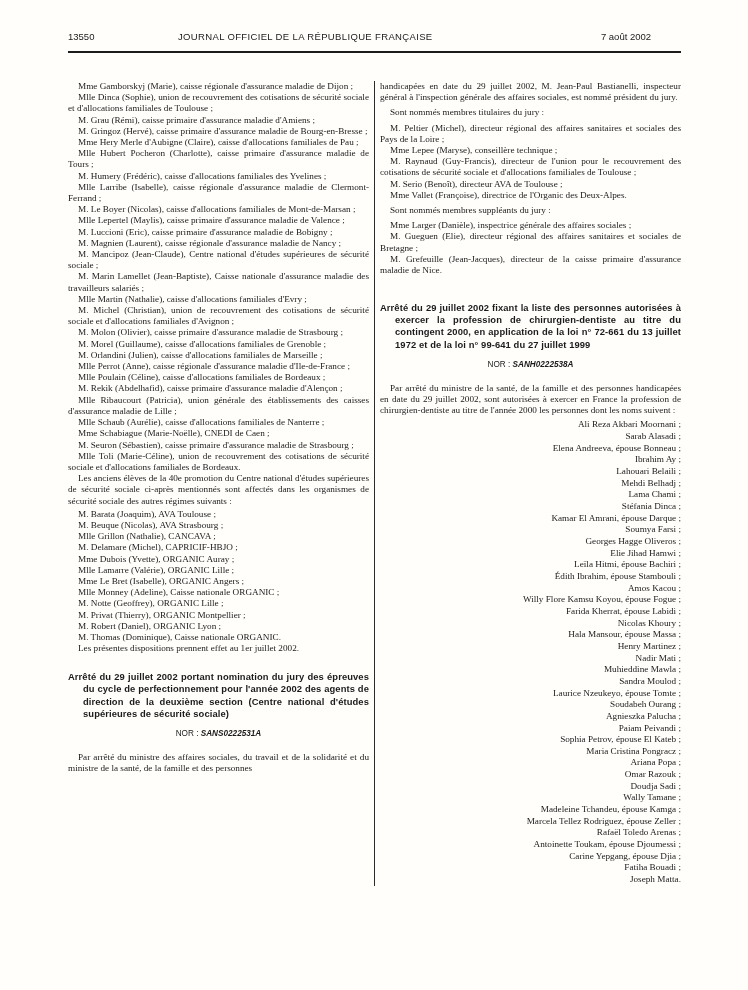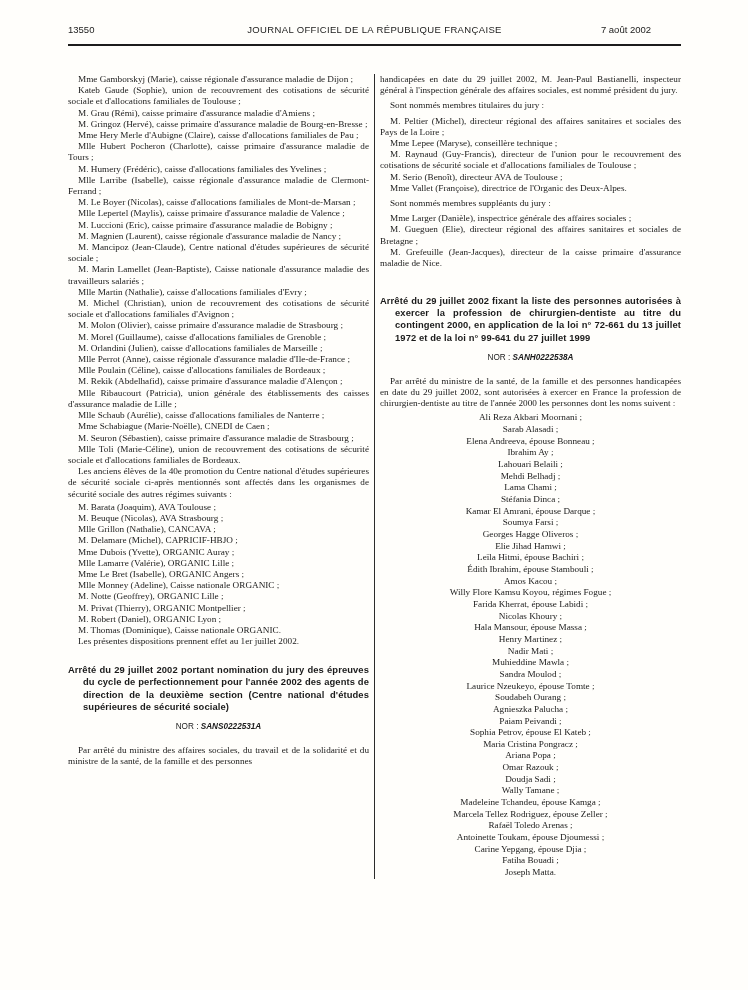--- a/index.html
+++ b/index.html
@@ -1,27 +1,27 @@
 <!DOCTYPE html>
 <html lang="fr"><head>
 <meta charset="utf-8">
 <style>
   html,body{margin:0;padding:0;background:#e8e8e6;}
   .page{
     width:748px;height:990px;margin:0 auto;background:#fffefb;color:#1b1b1b;
     font-family:"Liberation Serif",serif;position:relative;box-sizing:border-box;
-    padding:24px 67px 0 68px;overflow:hidden;
+    padding:31px 67px 0 68px;overflow:hidden;
   }
   .header{
     font-family:"Liberation Sans",sans-serif;font-size:9.5px;
     display:flex;align-items:baseline;
     border-bottom:2px solid #1c1c1c;padding-bottom:9px;
   }
   .header .pageno{width:110px;}
-  .header .jtitle{flex:1;text-align:center;letter-spacing:.35px;}
+  .header .jtitle{flex:1;letter-spacing:.35px;}
   .header .jdate{width:110px;text-align:center;}
   .columns{display:flex;margin-top:28px;}
   .col{width:301px;font-size:9.2px;line-height:11.2px;text-align:justify;}
   .divider{width:1px;background:#2b2b2b;margin:0 5px;align-self:stretch;}
   .para{margin:0;text-indent:10px;}
   .para.noindent{text-indent:0;}
   .gap-top{}
   .gap-top-sm{margin-top:2px;}
   .spaced-line{margin:4px 0;text-indent:10px;}
   .article-title{
@@ -29,40 +29,40 @@
     line-height:12.1px;margin:17px 0 8px;padding-left:15px;text-indent:-15px;
     text-align:justify;letter-spacing:.1px;
   }
   .article2{margin-top:26px;}
   .nor{
     text-align:center;font-family:"Liberation Sans",sans-serif;font-size:8.2px;
     margin:0 0 13px;text-indent:0;
   }
   .nor-code{font-style:italic;font-weight:bold;}
   .names{margin-top:3px;}
-  .names .para{text-indent:0;text-align:center;line-height:11.65px;}
+  .names .para{text-indent:0;text-align:right;line-height:11.65px;}
   .entries .para{margin:0;}
 </style>
 </head>
 <body>
 
 <div class="page">
 
   <div class="header">
     <span class="pageno">13550</span>
     <span class="jtitle">JOURNAL OFFICIEL DE LA RÉPUBLIQUE FRANÇAISE</span>
     <span class="jdate">7 août 2002</span>
   </div>
 
   <div class="columns">
 
     <div class="col">
       <div class="entries">
           <p class="para">Mme Gamborskyj (Marie), caisse régionale d'assurance maladie de Dijon ;</p>
-          <p class="para">Kateb Gaude (Sophie), union de recouvrement des cotisations de sécurité sociale et d'allocations familiales de Toulouse ;</p>
+          <p class="para">Mlle Dinca (Sophie), union de recouvrement des cotisations de sécurité sociale et d'allocations familiales de Toulouse ;</p>
           <p class="para">M. Grau (Rémi), caisse primaire d'assurance maladie d'Amiens ;</p>
           <p class="para">M. Gringoz (Hervé), caisse primaire d'assurance maladie de Bourg-en-Bresse ;</p>
           <p class="para">Mme Hery Merle d'Aubigne (Claire), caisse d'allocations familiales de Pau ;</p>
           <p class="para">Mlle Hubert Pocheron (Charlotte), caisse primaire d'assurance maladie de Tours ;</p>
           <p class="para">M. Humery (Frédéric), caisse d'allocations familiales des Yvelines ;</p>
           <p class="para">Mlle Larribe (Isabelle), caisse régionale d'assurance maladie de Clermont-Ferrand ;</p>
           <p class="para">M. Le Boyer (Nicolas), caisse d'allocations familiales de Mont-de-Marsan ;</p>
           <p class="para">Mlle Lepertel (Maylis), caisse primaire d'assurance maladie de Valence ;</p>
           <p class="para">M. Luccioni (Eric), caisse primaire d'assurance maladie de Bobigny ;</p>
           <p class="para">M. Magnien (Laurent), caisse régionale d'assurance maladie de Nancy ;</p>
@@ -142,21 +142,21 @@
             <p class="para">Mehdi Belhadj ;</p>
             <p class="para">Lama Chami ;</p>
             <p class="para">Stéfania Dinca ;</p>
             <p class="para">Kamar El Amrani, épouse Darque ;</p>
             <p class="para">Soumya Farsi ;</p>
             <p class="para">Georges Hagge Oliveros ;</p>
             <p class="para">Elie Jihad Hamwi ;</p>
             <p class="para">Leïla Hitmi, épouse Bachiri ;</p>
             <p class="para">Édith Ibrahim, épouse Stambouli ;</p>
             <p class="para">Amos Kacou ;</p>
-            <p class="para">Willy Flore Kamsu Koyou, régimes Fogue ;</p>
+            <p class="para">Willy Flore Kamsu Koyou, épouse Fogue ;</p>
             <p class="para">Farida Kherrat, épouse Labidi ;</p>
             <p class="para">Nicolas Khoury ;</p>
             <p class="para">Hala Mansour, épouse Massa ;</p>
             <p class="para">Henry Martinez ;</p>
             <p class="para">Nadir Mati ;</p>
             <p class="para">Muhieddine Mawla ;</p>
             <p class="para">Sandra Moulod ;</p>
             <p class="para">Laurice Nzeukeyo, épouse Tomte ;</p>
             <p class="para">Soudabeh Ourang ;</p>
             <p class="para">Agnieszka Palucha ;</p>

